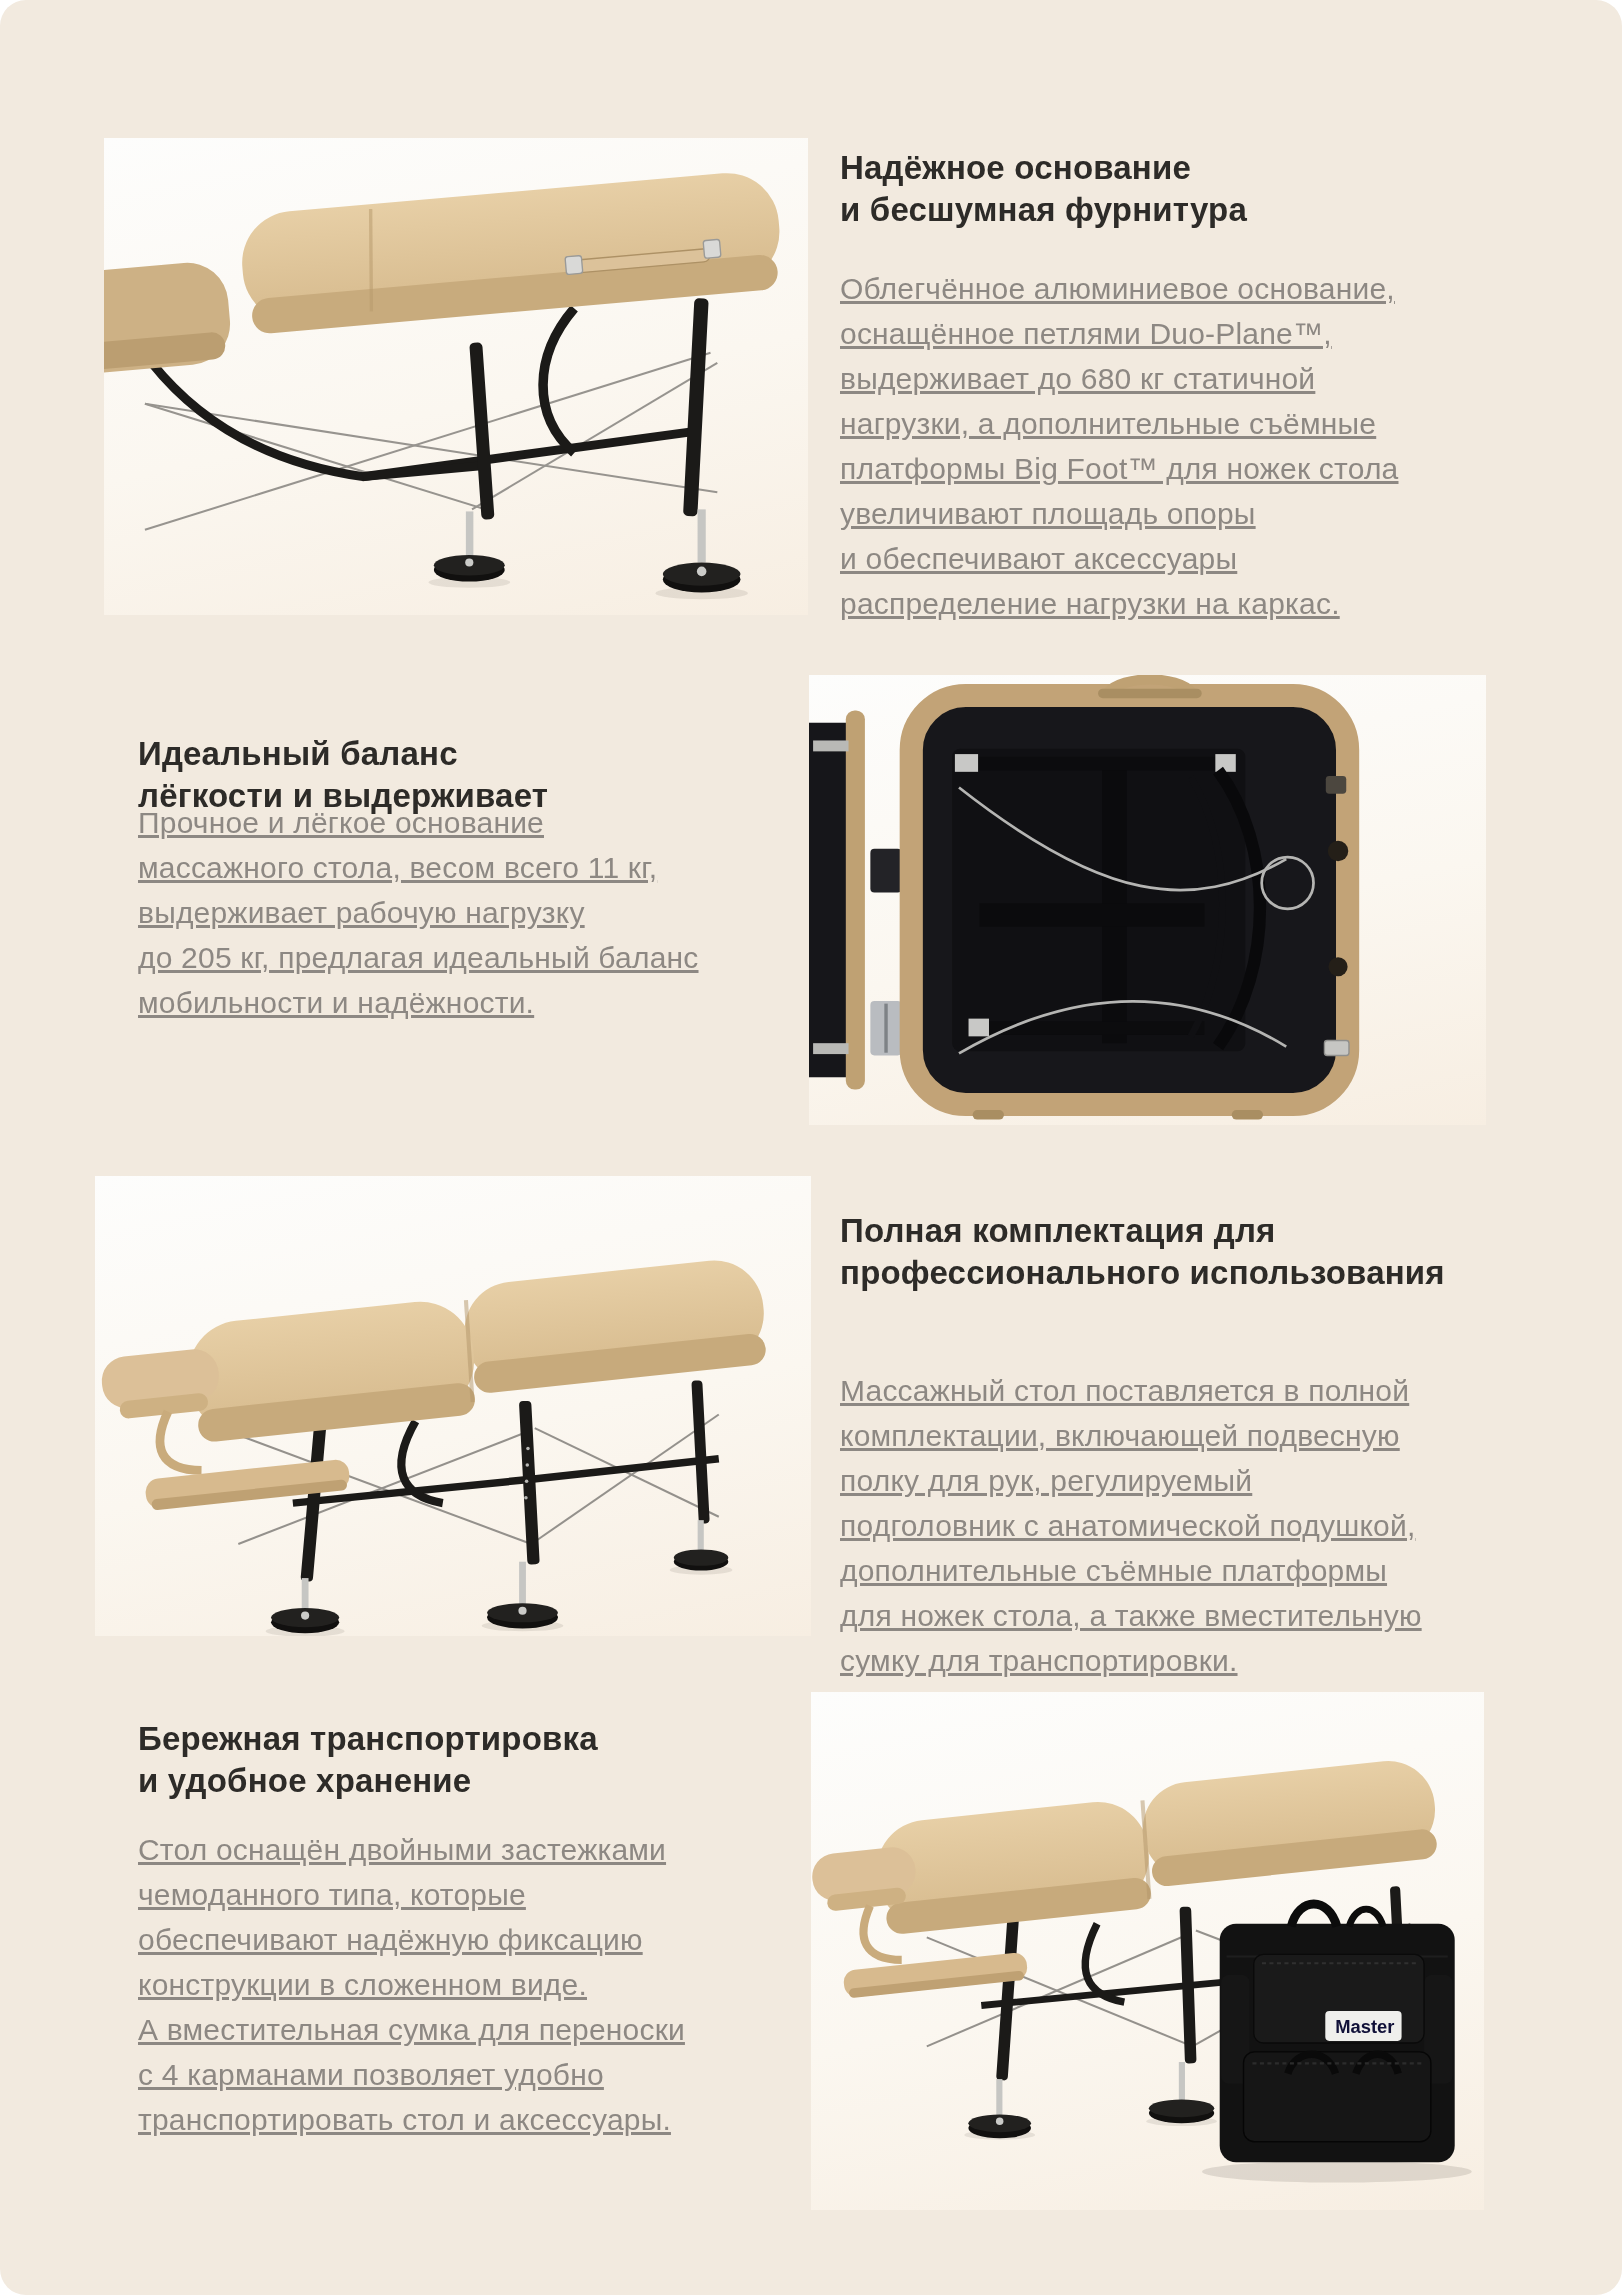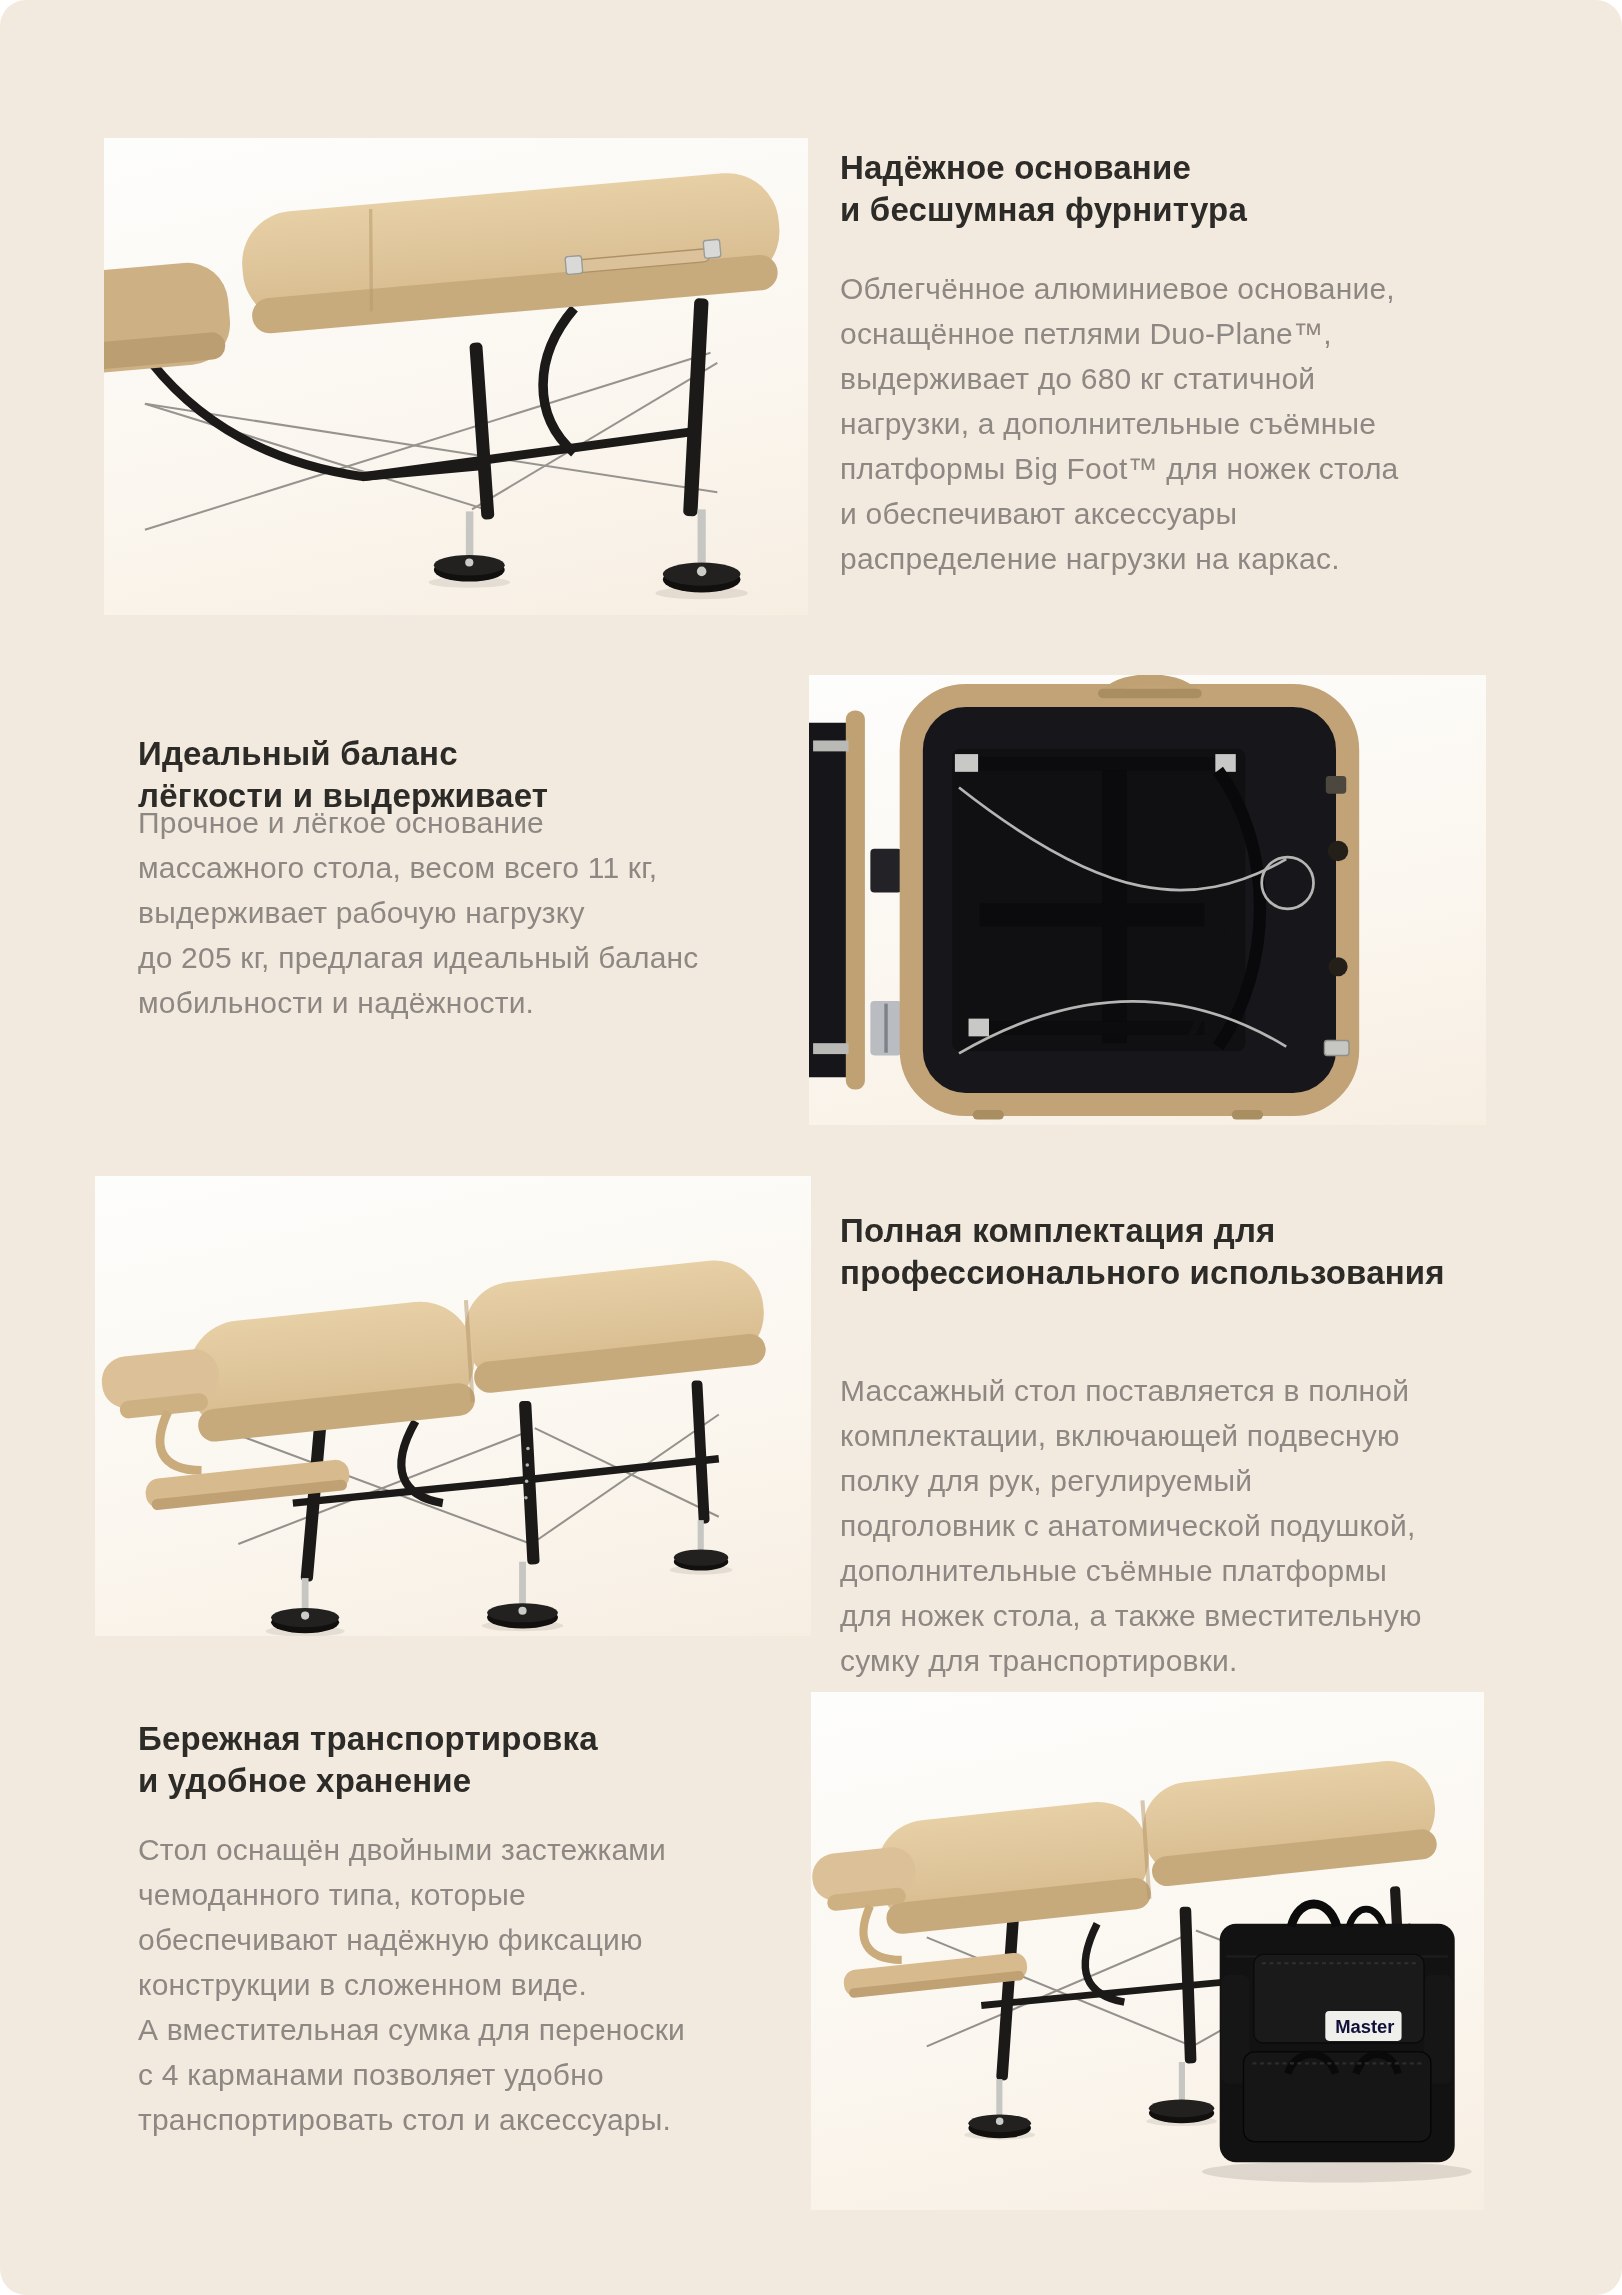--- a/index.html
+++ b/index.html
@@ -30,20 +30,21 @@
   }
   .b{
     position:absolute;
     margin:0;
     font-size:30px;
     line-height:45px;
     font-weight:400;
     letter-spacing:0.2px;
     color:#8d8883;
     white-space:nowrap;
+    text-decoration:underline;
   }
   .ln{display:block;}
 </style>
 </head>
 <body>
 
 <div class="page">
 
   <section>
     <div class="photo" style="left:104px;top:138px;width:704px;height:477px">
@@ -98,20 +99,21 @@
     <h2 class="h" style="left:840px;top:147px">
       <span class="ln">Надёжное основание</span>
       <span class="ln">и бесшумная фурнитура</span>
     </h2>
     <p class="b" style="left:840px;top:266px">
       <span class="ln">Облегчённое алюминиевое основание,</span>
       <span class="ln">оснащённое петлями Duo-Plane™,</span>
       <span class="ln">выдерживает до 680 кг статичной</span>
       <span class="ln">нагрузки, а дополнительные съёмные</span>
       <span class="ln">платформы Big Foot™ для ножек стола</span>
+      <span class="ln">увеличивают площадь опоры</span>
       <span class="ln">и обеспечивают аксессуары</span>
       <span class="ln">распределение нагрузки на каркас.</span>
     </p>
   </section>
 
   <section>
     <h2 class="h" style="left:138px;top:733px">
       <span class="ln">Идеальный баланс</span>
       <span class="ln">лёгкости и выдерживает</span>
     </h2>

